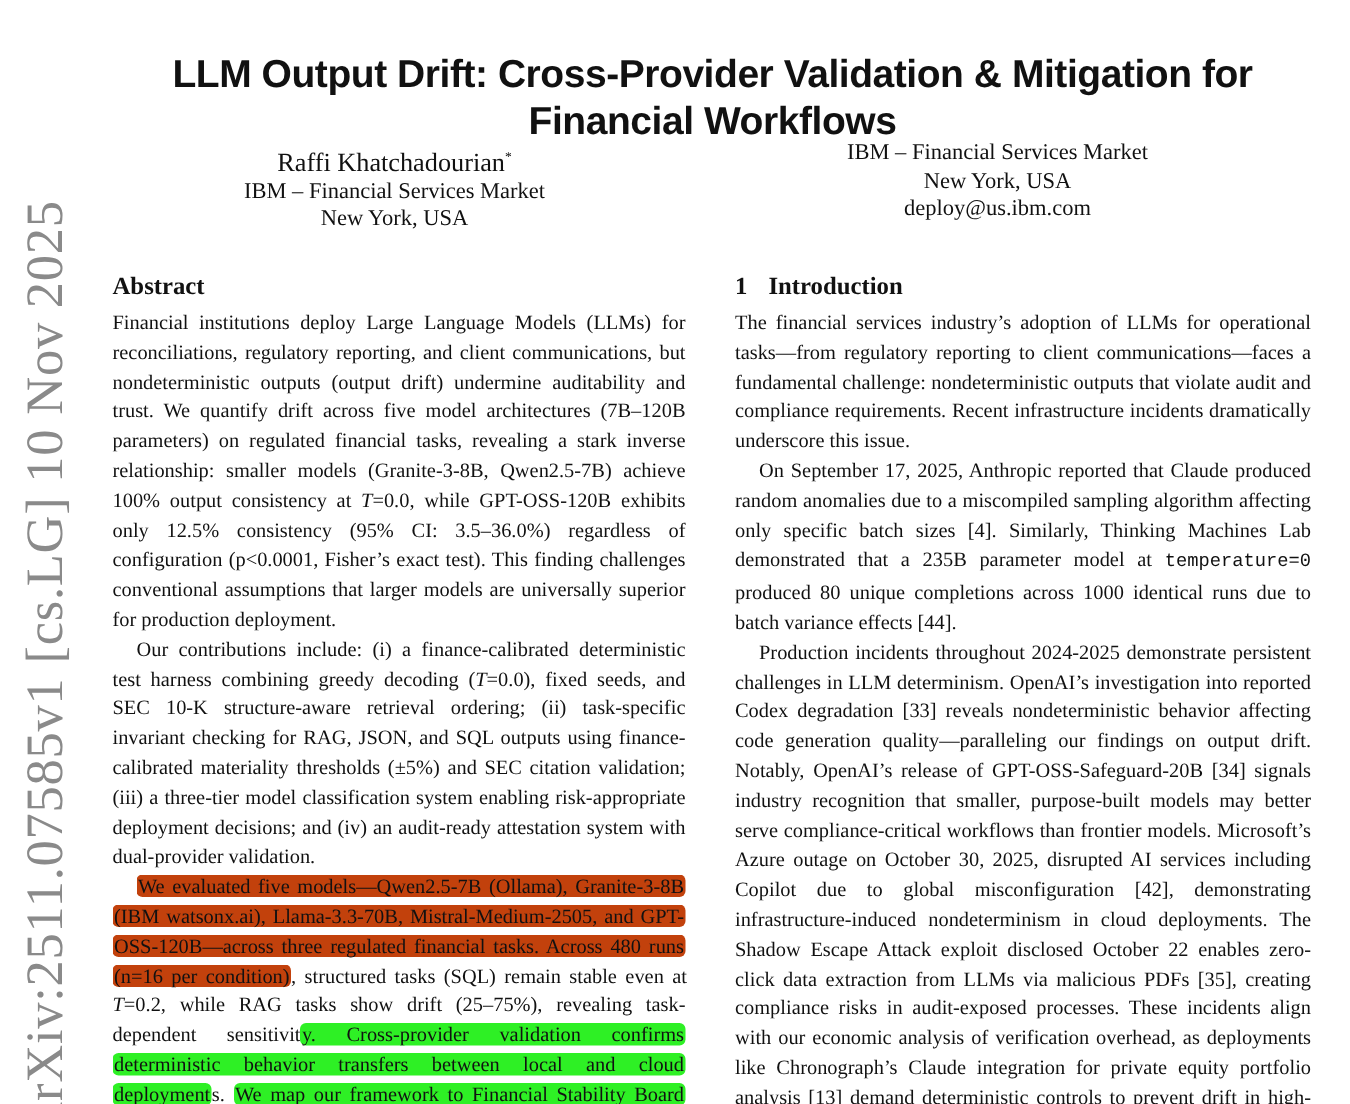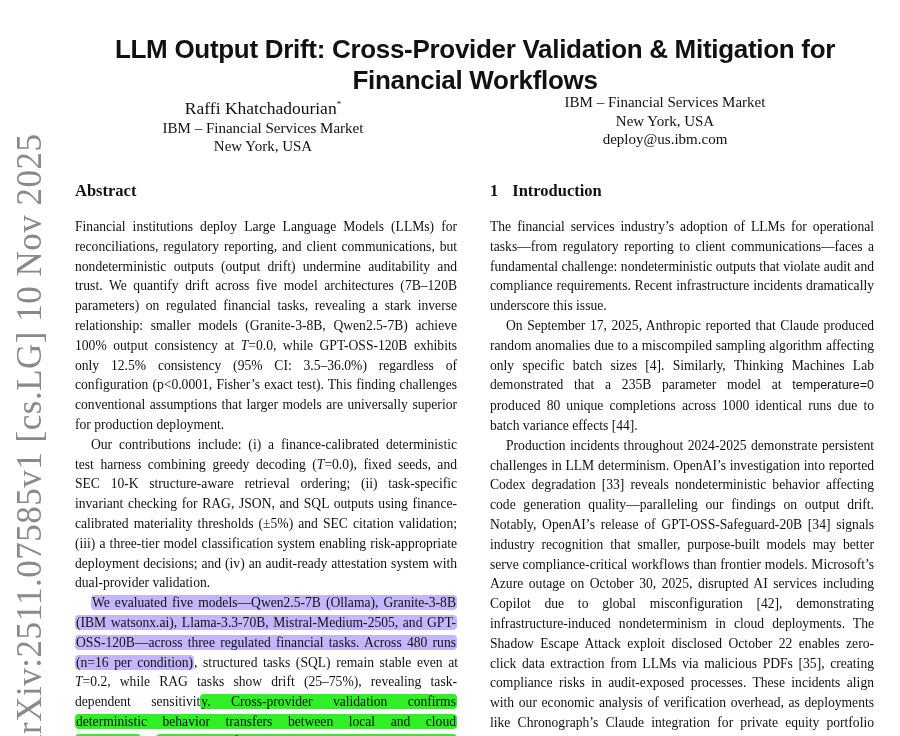--- a/index.html
+++ b/index.html
@@ -74,43 +74,43 @@
       font-size: 13.6px;
       line-height: 19.8px;
       text-align: justify;
     }
     .col.left { left: 75px; }
     .col.right { left: 490px; width: 384px; }
     .sec-head {
       font-weight: bold;
       font-size: 16.5px;
       line-height: 20px;
-      margin-bottom: 16px;
+      margin-bottom: 4px;
     }
     .sec-num { margin-right: 14px; }
     p {
       margin: 0;
     }
     p.indent { text-indent: 16px; }
     .hl-yellow {
-      background: #c4b5fd;
+      background: #c2410c;
       border-radius: 4px;
       box-decoration-break: clone;
       -webkit-box-decoration-break: clone;
       padding: 0 1px;
     }
     .hl-green {
       background: #2ef025;
       border-radius: 4px;
       box-decoration-break: clone;
       -webkit-box-decoration-break: clone;
       padding: 0 1px;
     }
     .mono {
-      font-family: Liberation Sans, sans-serif;
+      font-family: Liberation Mono, monospace;
       font-size: 12.5px;
     }
     i { font-style: italic; }
   </style>
 </head>
 <body>
 
 <div class="arxiv-stamp">
   <span>arXiv:2511.07585v1  [cs.LG]  10 Nov 2025</span>
 </div>

